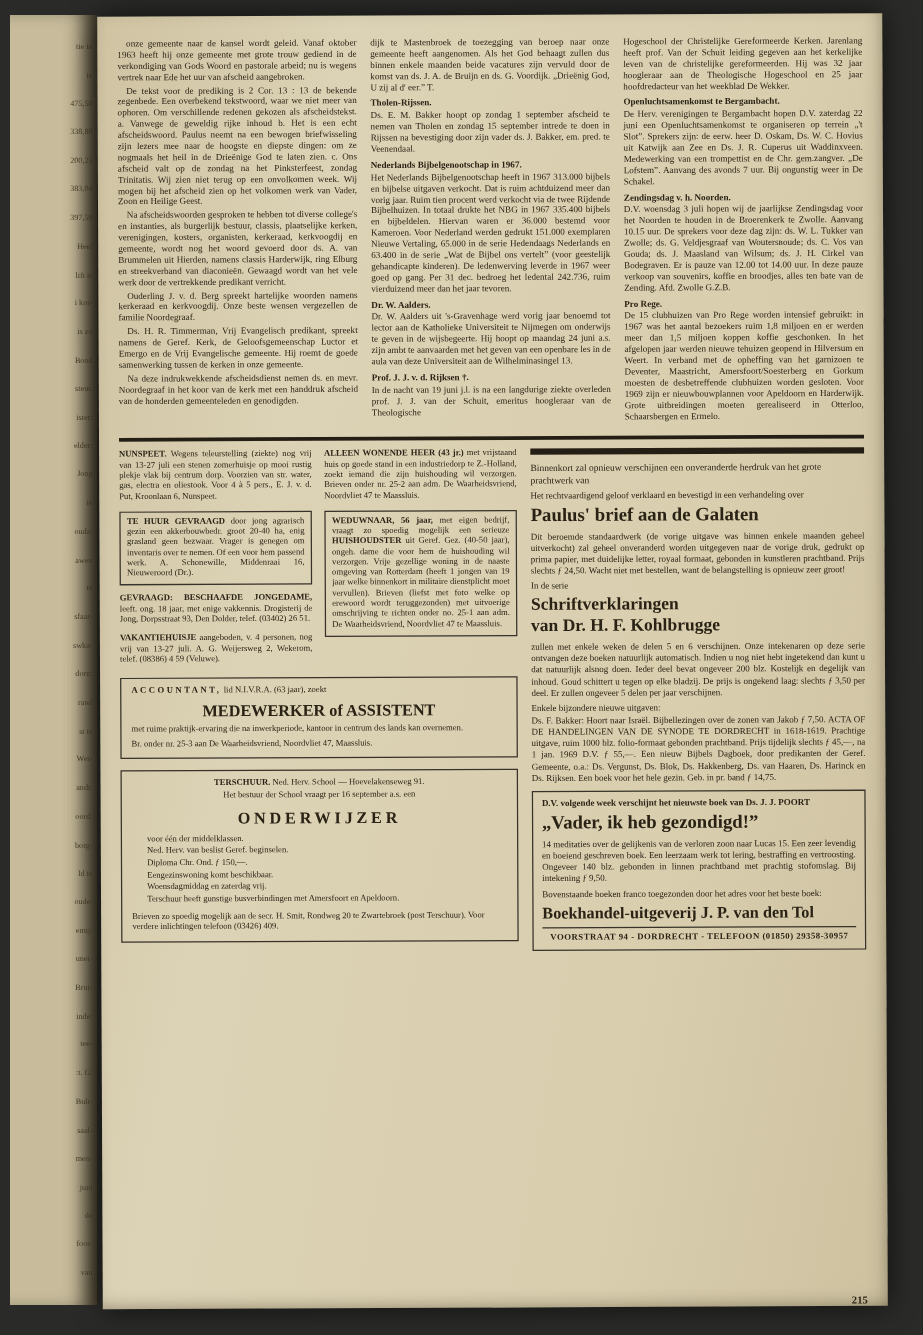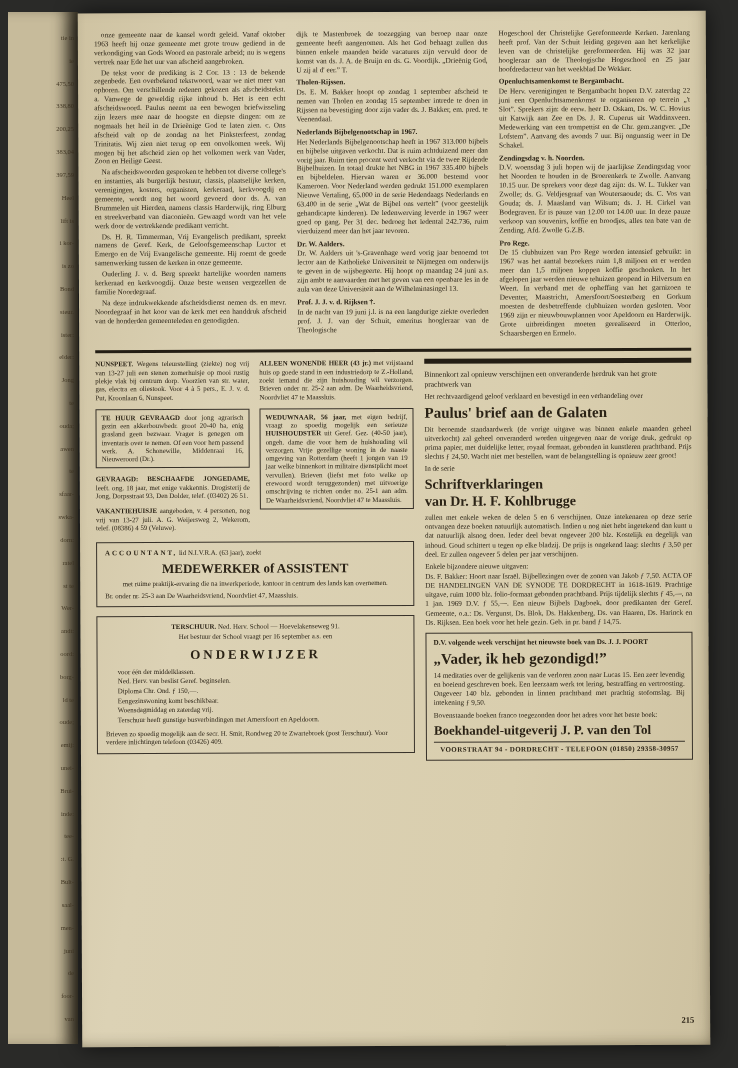--- a/index.html
+++ b/index.html
@@ -28,21 +28,21 @@
   .lower-left{width:318px;flex:none;}
   .class-cols{display:flex;gap:10px;}
   .cc{flex:1;font-size:6.9px;line-height:1.2;text-align:justify;}
   .ad{margin:0 0 7px 0;}
   .lead{font-weight:bold;}
   .boxed{border:1px solid #38322a;padding:4px 5px;margin:0 0 7px 0;}
   .acct-box{border:1px solid #38322a;padding:6px 8px;margin-top:3px;font-size:6.9px;line-height:1.25;}
   .acct-intro{margin:0;}
   .acct-lead{font-weight:bold;letter-spacing:2px;}
   .acct-title{text-align:center;font-weight:bold;font-size:13px;margin:3px 0;}
-  .acct-line{text-align:center;margin:0 0 3px 0;}
+  .acct-line{text-align:left;margin:0 0 3px 0;}
   .acct-footer{margin:2px 0 0 0;}
   .ters-box{border:1px solid #38322a;padding:6px 8px;margin-top:9px;font-size:6.9px;line-height:1.25;}
   .ters-place{font-weight:bold;}
   .ters-top{margin:0 0 1px 0;text-align:center;}
   .ters-title{text-align:center;font-weight:bold;font-size:13px;letter-spacing:3px;margin:5px 0;}
   .ters-lines div{text-align:left;margin:0 0 1px 12px;}
   .ters-footer{margin:5px 0 0 0;}
   .lower-right{flex:1;border-top:5px solid #241e14;padding-top:6px;font-size:7.2px;line-height:1.27;}
   .bk-intro{margin:0 0 3px 0;font-size:7.6px;}
   .bt1{font-size:17px;font-weight:bold;margin:1px 0 3px 0;}
@@ -52,21 +52,21 @@
   .series-lead{margin:0;}
   .bt3{font-size:14px;font-weight:bold;margin:1px 0 0 0;}
   .bt3b{font-size:14px;font-weight:bold;margin:0 0 3px 0;}
   .new-lead{margin:2px 0 1px 0;}
   .vader-box{border:1px solid #38322a;padding:5px 7px;margin-top:5px;}
   .announce{font-weight:bold;margin:0 0 2px 0;}
   .bt4{font-size:15px;font-weight:bold;margin:1px 0 3px 0;}
   .closing{margin:3px 0 2px 0;}
   .publisher{font-size:13px;font-weight:bold;margin:1px 0 3px 0;}
   .addr{font-weight:bold;font-size:7px;text-align:center;border-top:1px solid #38322a;padding-top:3px;letter-spacing:.4px;}
-  .pagenum{position:absolute;right:16px;bottom:20px;font-size:8.5px;font-weight:bold;}
+  .pagenum{position:absolute;right:16px;bottom:0;font-size:8.5px;font-weight:bold;}
 </style>
 </head>
 <body>
 
 <div class="scene">
 
   <div class="left-page">
       <div class="frag">tie in</div>
       <div class="frag">ie</div>
       <div class="frag">475,50</div>
@@ -113,22 +113,22 @@
       <div class="frag">van</div>
     </div>
 
   <div class="main-page">
 
     <div class="cols">
       <div class="col">
           <div class="para">onze gemeente naar de kansel wordt geleid. Vanaf oktober 1963 heeft hij onze gemeente met grote trouw gediend in de verkondiging van Gods Woord en pastorale arbeid; nu is wegens vertrek naar Ede het uur van afscheid aangebroken.</div>
           <div class="para">De tekst voor de prediking is 2 Cor. 13 : 13 de bekende zegenbede. Een overbekend tekstwoord, waar we niet meer van ophoren. Om verschillende redenen gekozen als afscheidstekst. a. Vanwege de geweldig rijke inhoud b. Het is een echt afscheidswoord. Paulus neemt na een bewogen briefwisseling zijn lezers mee naar de hoogste en diepste dingen: om ze nogmaals het heil in de Drieënige God te laten zien. c. Ons afscheid valt op de zondag na het Pinksterfeest, zondag Trinitatis. Wij zien niet terug op een onvolkomen week. Wij mogen bij het afscheid zien op het volkomen werk van Vader, Zoon en Heilige Geest.</div>
           <div class="para">Na afscheidswoorden gesproken te hebben tot diverse college's en instanties, als burgerlijk bestuur, classis, plaatselijke kerken, verenigingen, kosters, organisten, kerkeraad, kerkvoogdij en gemeente, wordt nog het woord gevoerd door ds. A. van Brummelen uit Hierden, namens classis Harderwijk, ring Elburg en streekverband van diaconieën. Gewaagd wordt van het vele werk door de vertrekkende predikant verricht.</div>
+          <div class="para">Ouderling J. v. d. Berg spreekt hartelijke woorden namens kerkeraad en kerkvoogdij. Onze beste wensen vergezellen de familie Noordegraaf.</div>
           <div class="para">Ds. H. R. Timmerman, Vrij Evangelisch predikant, spreekt namens de Geref. Kerk, de Geloofsgemeenschap Luctor et Emergo en de Vrij Evangelische gemeente. Hij roemt de goede samenwerking tussen de kerken in onze gemeente.</div>
-          <div class="para">Ouderling J. v. d. Berg spreekt hartelijke woorden namens kerkeraad en kerkvoogdij. Onze beste wensen vergezellen de familie Noordegraaf.</div>
           <div class="para">Na deze indrukwekkende afscheidsdienst nemen ds. en mevr. Noordegraaf in het koor van de kerk met een handdruk afscheid van de honderden gemeenteleden en genodigden.</div>
         </div>
 
       <div class="col">
         <p class="para cont">dijk te Mastenbroek de toezegging van beroep naar onze gemeente heeft aangenomen. Als het God behaagt zullen dus binnen enkele maanden beide vacatures zijn vervuld door de komst van ds. J. A. de Bruijn en ds. G. Voordijk. „Drieënig God, U zij al d' eer.”  T.</p>
         <div class="sec-h">Tholen-Rijssen.</div>
         <p class="sec-b">Ds. E. M. Bakker hoopt op zondag 1 september afscheid te nemen van Tholen en zondag 15 september intrede te doen in Rijssen na bevestiging door zijn vader ds. J. Bakker, em. pred. te Veenendaal.</p>
         <div class="sec-h">Nederlands Bijbelgenootschap in 1967.</div>
         <p class="sec-b">Het Nederlands Bijbelgenootschap heeft in 1967 313.000 bijbels en bijbelse uitgaven verkocht. Dat is ruim achtduizend meer dan vorig jaar. Ruim tien procent werd verkocht via de twee Rijdende Bijbelhuizen. In totaal drukte het NBG in 1967 335.400 bijbels en bijbeldelen. Hiervan waren er 36.000 bestemd voor Kameroen. Voor Nederland werden gedrukt 151.000 exemplaren Nieuwe Vertaling, 65.000 in de serie Hedendaags Nederlands en 63.400 in de serie „Wat de Bijbel ons vertelt” (voor geestelijk gehandicapte kinderen). De ledenwerving leverde in 1967 weer goed op gang. Per 31 dec. bedroeg het ledental 242.736, ruim vierduizend meer dan het jaar tevoren.</p>
         <div class="sec-h">Dr. W. Aalders.</div>

